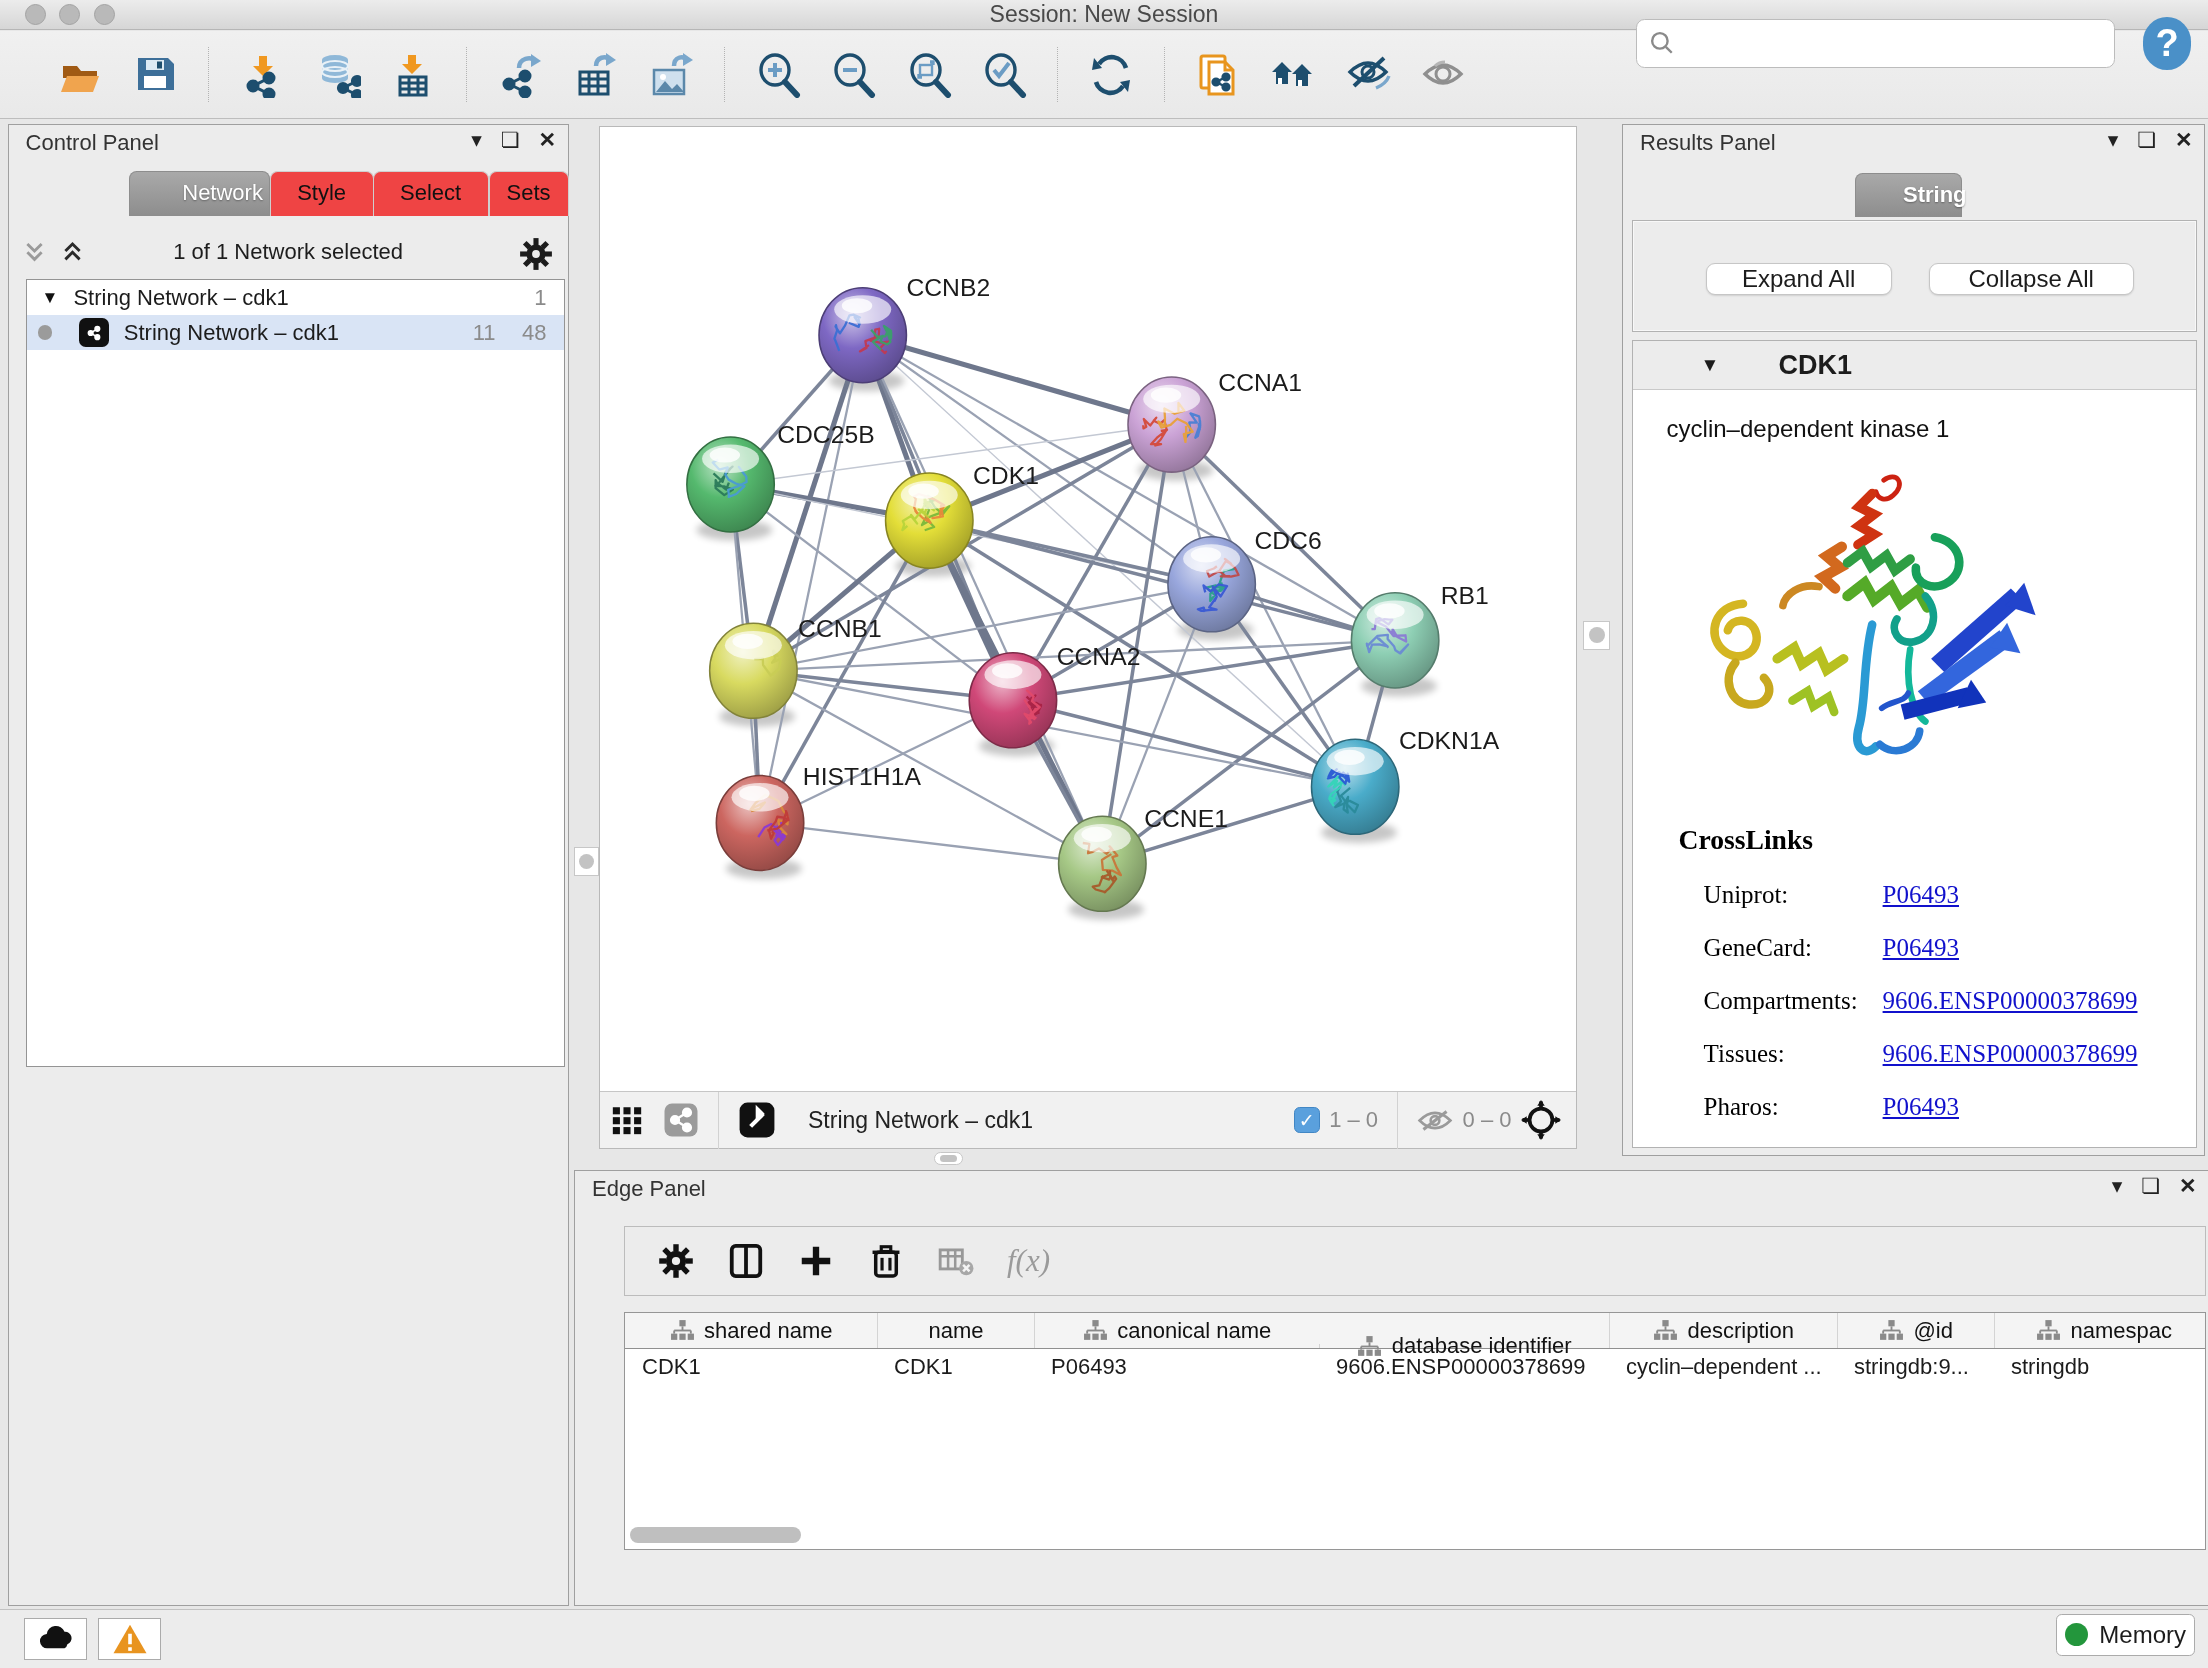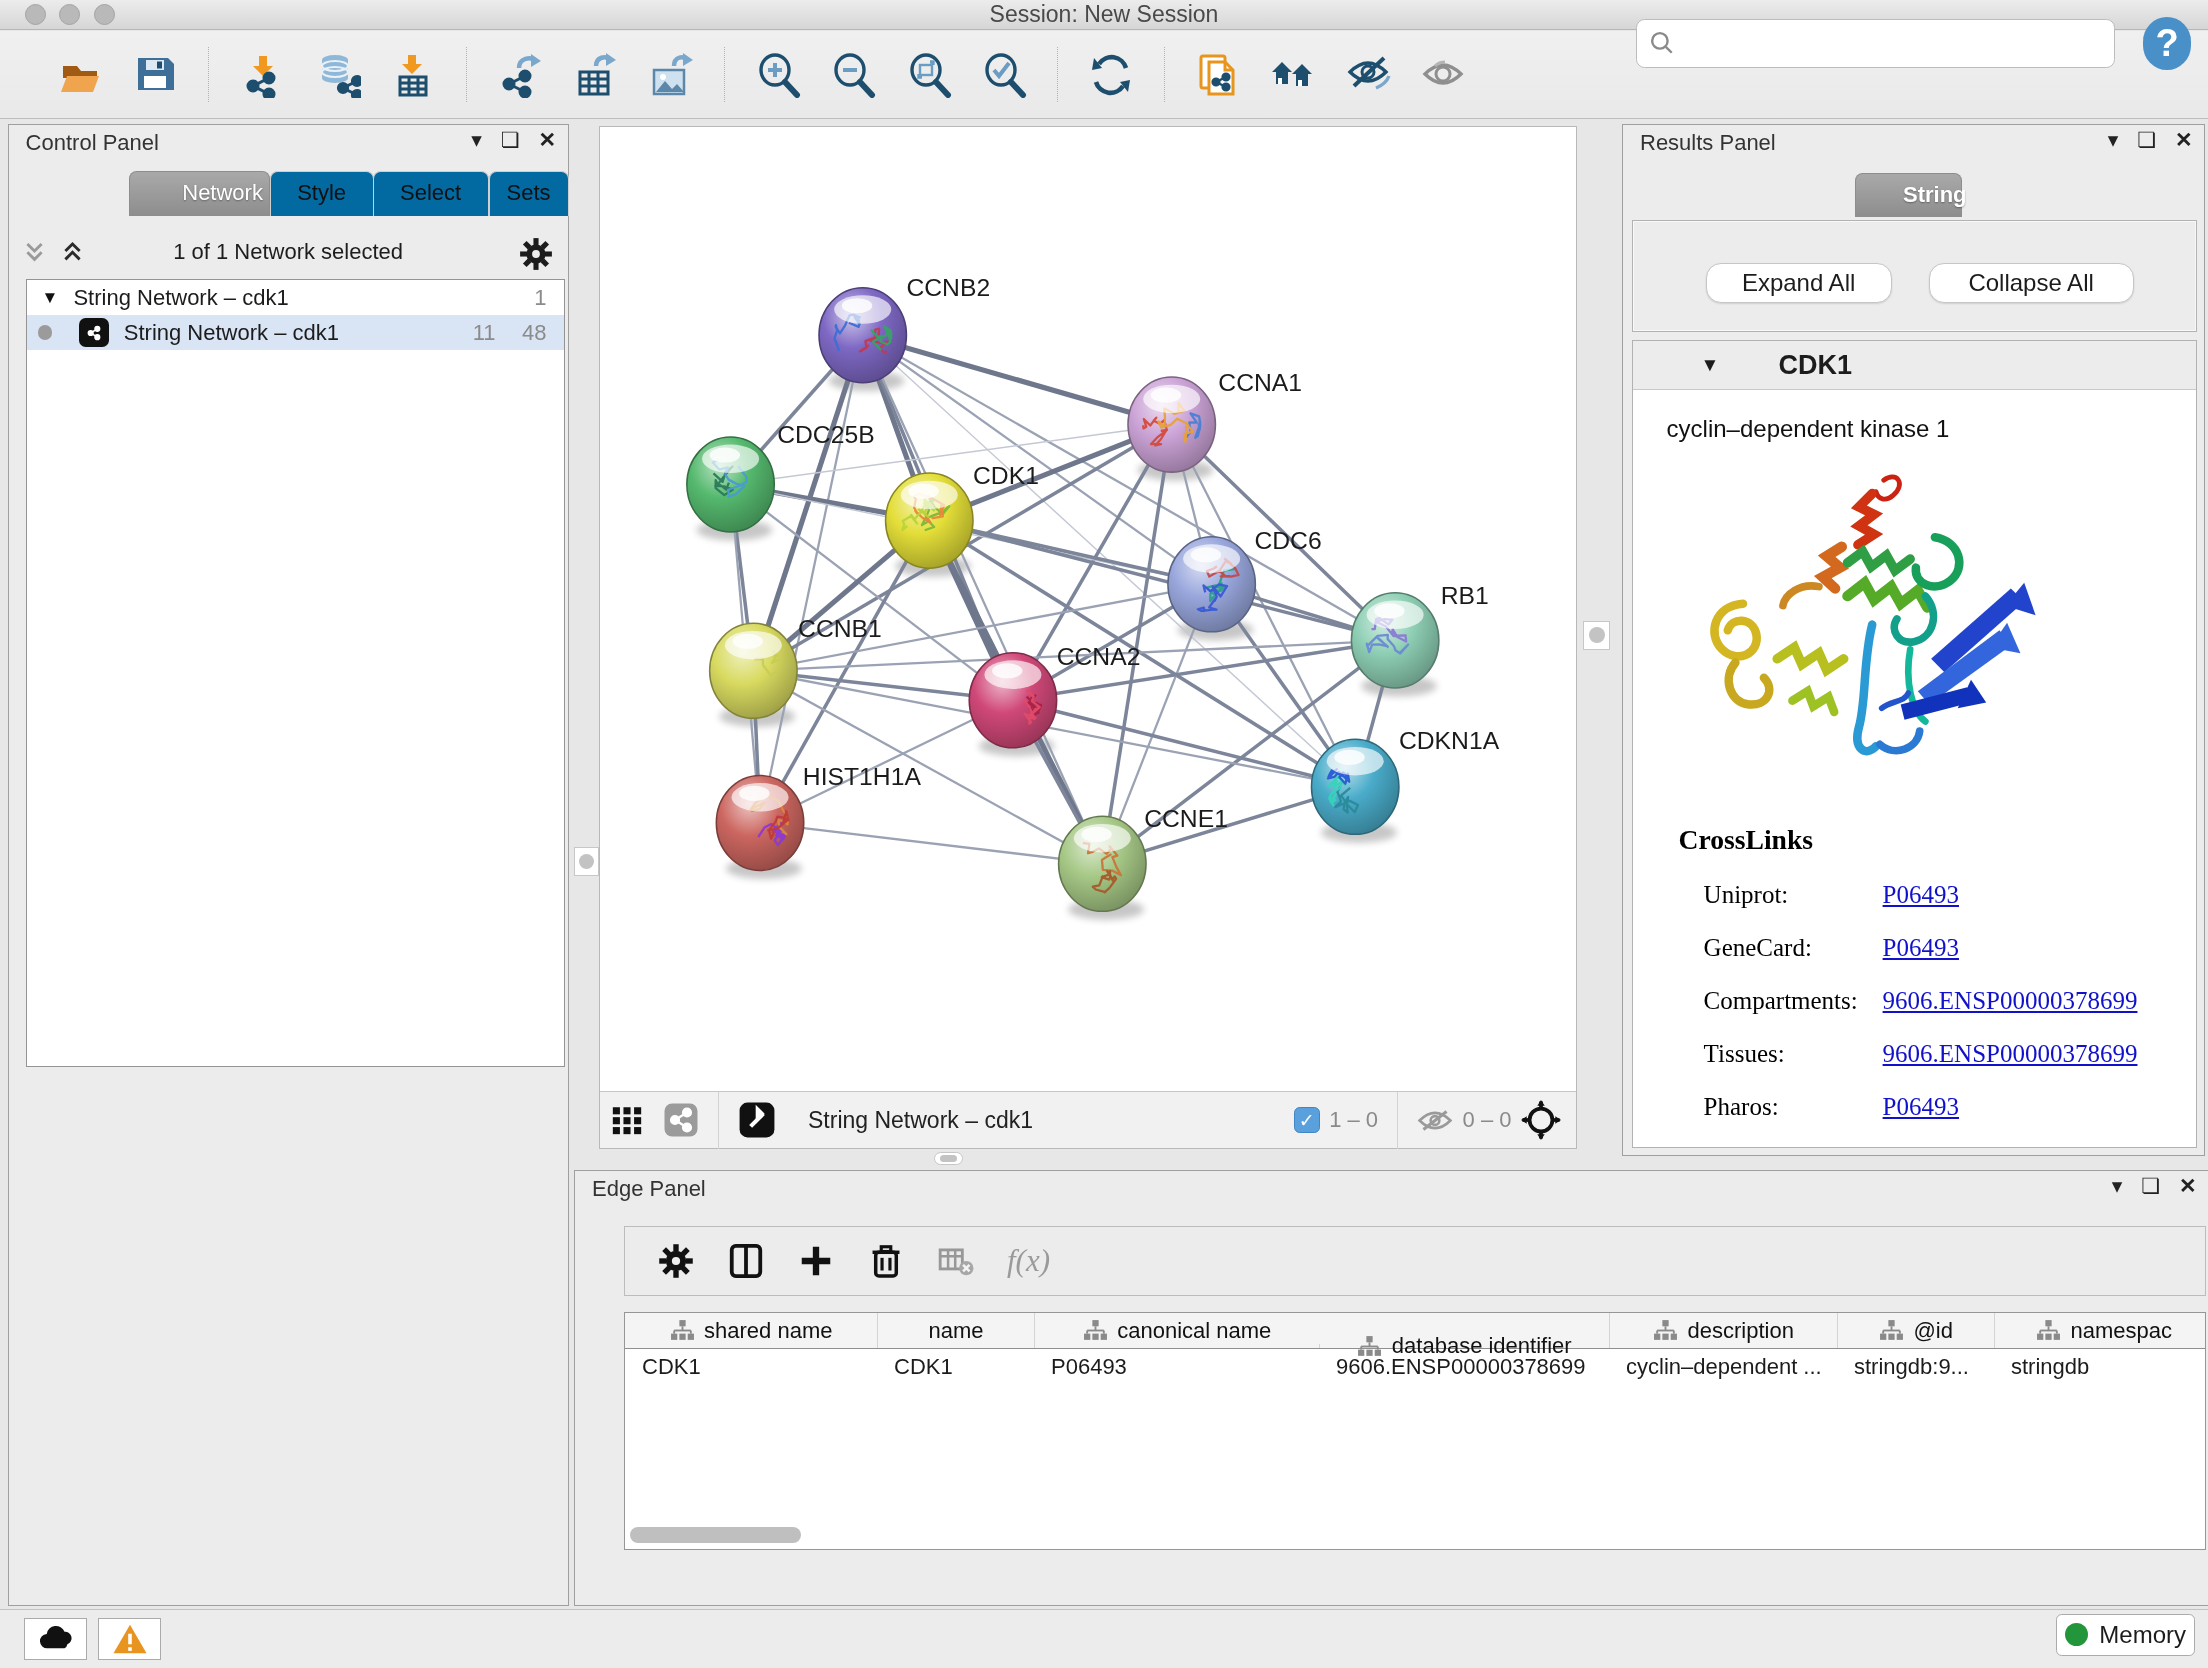--- a/index.html
+++ b/index.html
@@ -30,21 +30,21 @@
 
   
   .panel { position:absolute; background:#ececec; border:1px solid #9f9f9f; }
   .panel-head { position:absolute; left:0; top:0; right:0; height:36px; display:flex; align-items:center; }
   .panel-title { font-size:22px; color:#333; margin-left:17px; }
   .panel-icons { position:absolute; right:11.4px; top:3.8px; display:flex; gap:19px; align-items:center; }
   .pi { font-size:21px; color:#222; line-height:1; }
   .pi.close { font-weight:bold; }
 
   
-  .tab { display:inline-block; border:1px solid #cfcfcf; border-bottom:none; background:#0369a1;
+  .tab { display:inline-block; border:1px solid #cfcfcf; border-bottom:none; background:#ef4444;
     border-radius:7.6px 7.6px 0 0; font-size:22px; padding:7.6px 0; text-align:center; color:#111; }
   .tab.active { background:linear-gradient(#a9a9a9,#8d8d8d); color:#fff; border-color:#8d8d8d;
     text-shadow:0 1px 1.9px rgba(0,0,0,.35);padding-left:47px; }
 
   
   #control-panel { left:7.6px; top:124px; width:561px; height:1482px; }
   .cp-tabs { position:absolute; left:57px; top:46px; height:45px; }
   .cp-tabs .tab { position:absolute; top:0; height:45px; }
   .cp-toolbar { position:absolute; left:0; top:105px; width:100%; height:44px; display:flex; align-items:center; }
   .chev { margin-left:13.3px; }
@@ -73,21 +73,21 @@
   .ns-name { font-size:23px; color:#222; margin-left:23px; flex:1; }
   .ns-counts { display:flex; align-items:center; gap:9.5px; font-size:22px; color:#8a8a8a; }
   .ns-check { width:26px; height:26px; border-radius:5.7px; background:#5aa0dd; border:1px solid #4186c4;
     color:#fff; font-size:19px; display:flex; align-items:center; justify-content:center; }
 
   
   #results-panel { left:1622px; top:124px; width:583px; height:1032px; }
   .rp-tab { position:absolute; left:232px; top:48px; width:107px; height:44px;font-weight:bold; }
   .rp-boxA { position:absolute; left:8.6px; top:95px; width:565px; height:112px; background:#ececec;
     border:1px solid #b2b2b2; box-shadow:inset 0 0 0 1px #f8f8f8; }
-  .rp-btn { position:absolute; top:42px; height:40px; background:#fff; border:1px solid #c6c6c6; border-radius:15px;
+  .rp-btn { position:absolute; top:42px; height:32px; background:#fff; border:1px solid #c6c6c6; border-radius:9px;
     font-size:24px; display:flex; align-items:center; justify-content:center; box-shadow:0 1px 1.9px rgba(0,0,0,.12); }
   .rp-boxB { position:absolute; left:8.6px; top:215px; width:565px; height:808px; border:1px solid #b2b2b2; background:#fff; }
   .rp-sec-head { position:absolute; left:0; top:0; width:100%; height:49px; background:#ececec; border-bottom:1px solid #c9c9c9;
     display:flex; align-items:center; }
   .rp-sec-caret { margin-left:68px; font-size:19px; }
   .rp-sec-title { font-size:27px; font-weight:bold; margin-left:59px; }
   .rp-desc { position:absolute; left:34px; top:74px; font-size:24px; color:#111; }
   #ribbon { position:absolute; left:53px; top:122px; }
   .xlinks { position:absolute; left:46px; top:483px; font-family:"Liberation Serif", serif; }
   .xl-title { font-size:27.6px; font-weight:bold; color:#000; }

